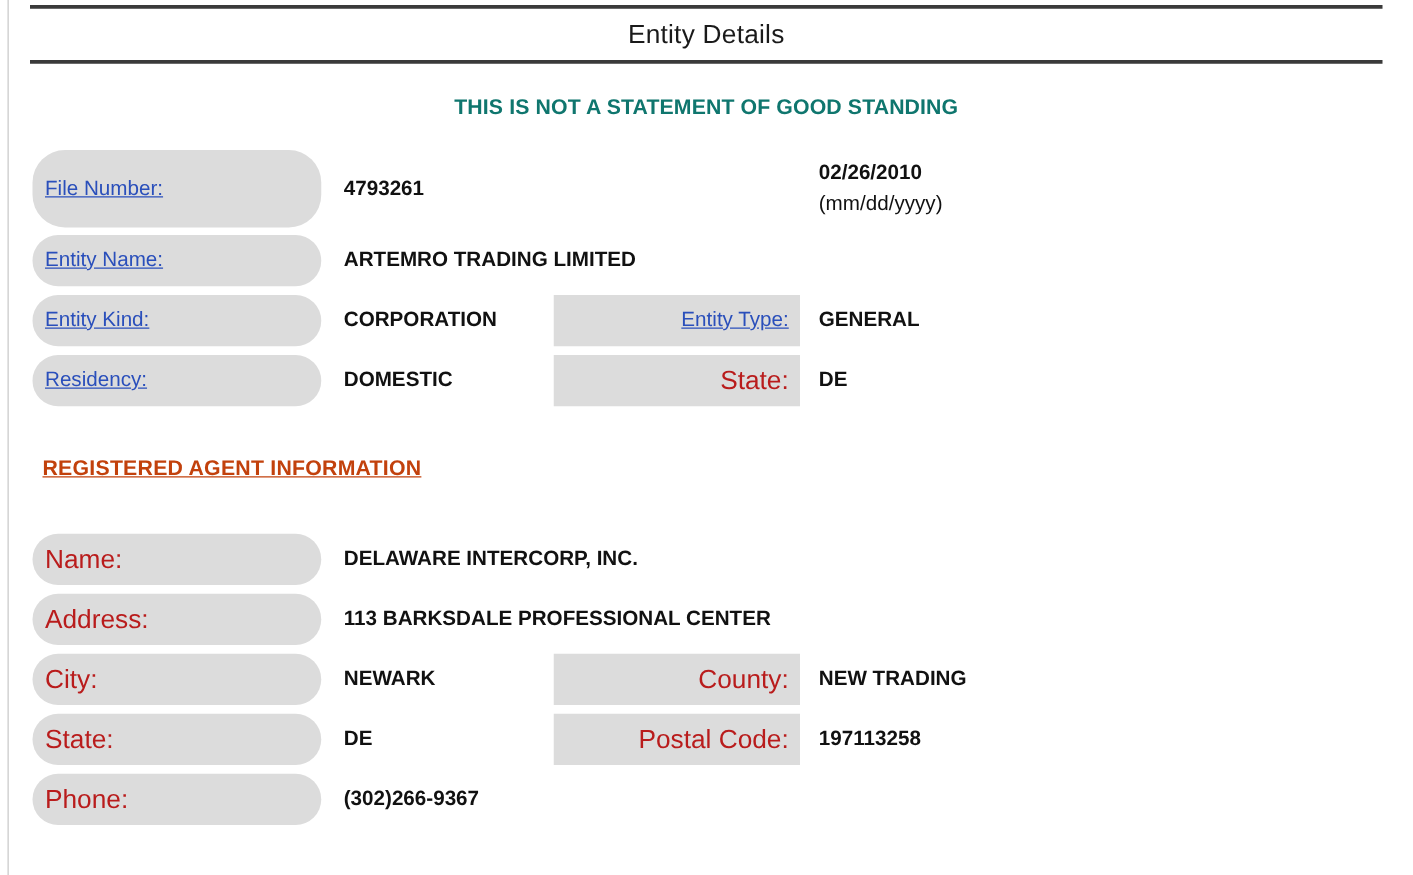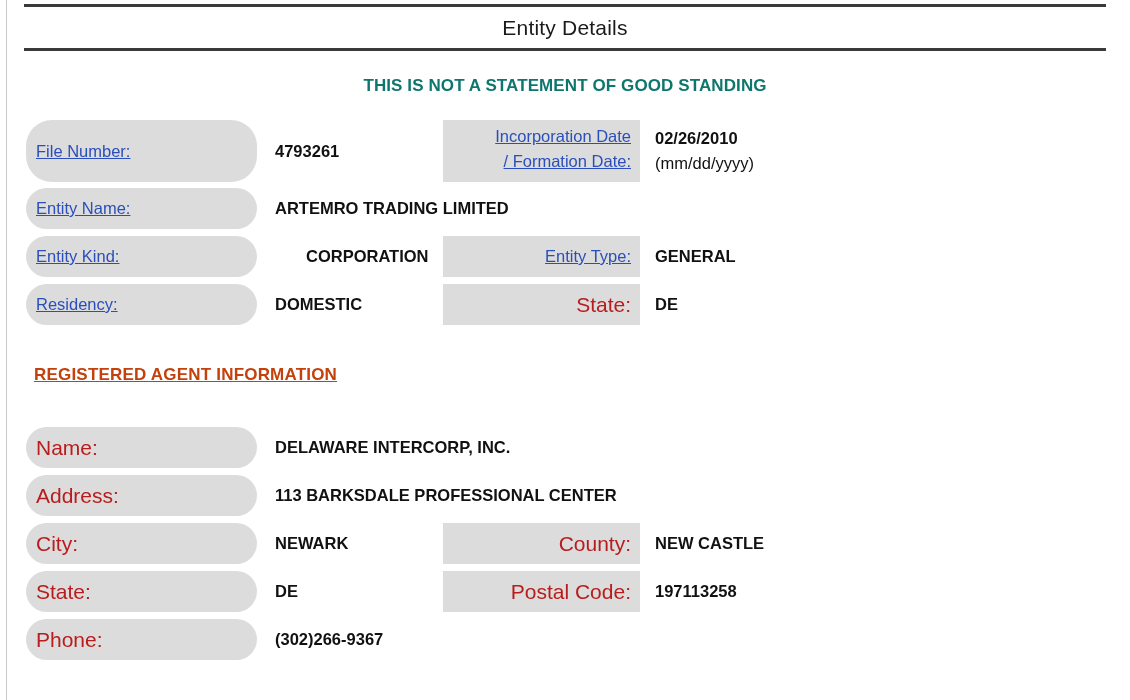--- a/index.html
+++ b/index.html
@@ -149,38 +149,34 @@
 
   <div class="title">Entity Details</div>
 
   <div class="warning">THIS IS NOT A STATEMENT OF GOOD STANDING</div>
 
   <div class="lbl c1" style="top:120px; height:62px;">
     <span class="link">File Number:</span>
   </div>
   <div class="val c1" style="top:120px; height:62px;">4793261</div>
 
-  <div class="lbl c2 two-line" style="top:120px; height:62px;">
-    <span class="link">Incorporation Date</span>
-    <span class="link">/ Formation Date:</span>
-  </div>
   <div class="val c2 stack" style="top:126px; height:56px;">
     <span class="main">02/26/2010</span>
     <span class="sub">(mm/dd/yyyy)</span>
   </div>
 
   <div class="lbl c1" style="top:188px; height:41px;">
     <span class="link">Entity Name:</span>
   </div>
   <div class="val c1" style="top:188px; height:41px;">ARTEMRO TRADING LIMITED</div>
 
   <div class="lbl c1" style="top:236px; height:41px;">
     <span class="link">Entity Kind:</span>
   </div>
-  <div class="val c1" style="top:236px; height:41px;margin-left:31px;">CORPORATION</div>
+  <div class="val c1" style="top:236px; height:41px;">CORPORATION</div>
 
   <div class="lbl c2" style="top:236px; height:41px;justify-content:flex-end;">
     <span class="link">Entity Type:</span>
   </div>
   <div class="val c2" style="top:236px; height:41px;">GENERAL</div>
 
   <div class="lbl c1" style="top:284px; height:41px;">
     <span class="link">Residency:</span>
   </div>
   <div class="val c1" style="top:284px; height:41px;">DOMESTIC</div>
@@ -203,21 +199,21 @@
   <div class="val c1" style="top:475px; height:41px;">113 BARKSDALE PROFESSIONAL CENTER</div>
 
   <div class="lbl c1" style="top:523px; height:41px;">
     <span class="plain">City:</span>
   </div>
   <div class="val c1" style="top:523px; height:41px;">NEWARK</div>
 
   <div class="lbl c2" style="top:523px; height:41px;">
     <span class="plain">County:</span>
   </div>
-  <div class="val c2" style="top:523px; height:41px;">NEW CASTLE</div>
+  <div class="val c2" style="top:523px; height:41px;">NEW TRADING</div>
 
   <div class="lbl c1" style="top:571px; height:41px;">
     <span class="plain">State:</span>
   </div>
   <div class="val c1" style="top:571px; height:41px;">DE</div>
 
   <div class="lbl c2" style="top:571px; height:41px;">
     <span class="plain">Postal Code:</span>
   </div>
   <div class="val c2" style="top:571px; height:41px;">197113258</div>

